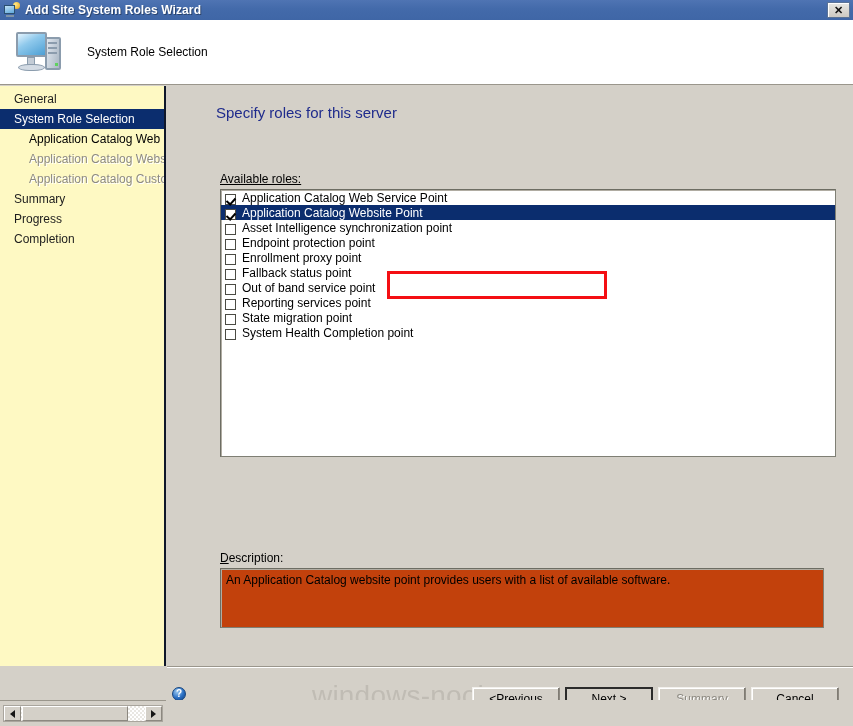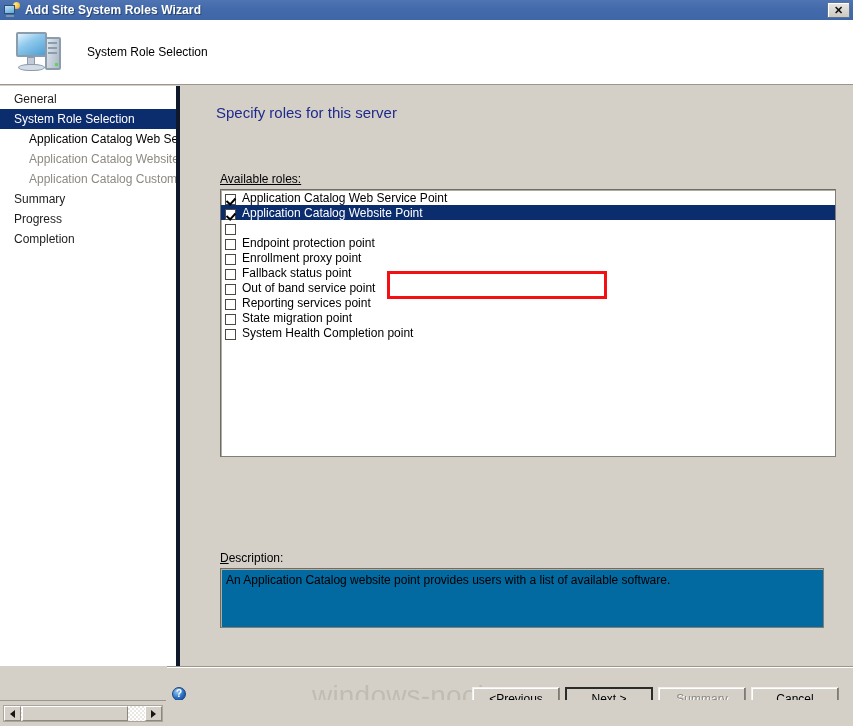--- a/index.html
+++ b/index.html
@@ -145,23 +145,23 @@
   .header-title {
     font-size: 12px;
     color: #000000;
     margin-left: 17px;
   }
 
   
   .sidebar {
     position: absolute;
     left: 0; top: 86px;
-    width: 180px; height: 580px;
-    background: #ffffff;
-    border-right: 4px solid #0f172a;
+    width: 166px; height: 580px;
+    background: #fef9c3;
+    border-right: 2px solid #0f172a;
     box-sizing: border-box;
     overflow: hidden;
   }
   .nav-item {
     height: 20px;
     line-height: 20px;
     padding-left: 14px;
     font-size: 12px;
     color: #1d1d1d;
     white-space: nowrap;
@@ -250,21 +250,21 @@
     width: 4px; height: 7px;
     border: solid #000000;
     border-width: 0 2px 2px 0;
     transform: rotate(42deg);
   }
 
   .descbox {
     position: absolute;
     left: 21px; top: 482px;
     width: 604px; height: 60px;
-    background: #0369a1;
+    background: #c2410c;
     border: 1px solid #7f7f74;
     border-top-color: #6d6d63;
     border-left-color: #6d6d63;
     box-shadow: inset 1px 1px 0 #b0aca2;
     box-sizing: border-box;
     padding: 4px 5px;
     font-size: 12px;
     color: #000000;
     overflow: hidden;
   }
@@ -477,20 +477,21 @@
       <div class="role-row">
         <span class="cbox checked"></span>
         <span>Application Catalog Web Service Point</span>
       </div>
       <div class="role-row selected">
         <span class="cbox checked"></span>
         <span>Application Catalog Website Point</span>
       </div>
       <div class="role-row">
         <span class="cbox"></span>
+        <span>Asset Intelligence synchronization point</span>
       </div>
       <div class="role-row">
         <span class="cbox"></span>
         <span>Endpoint protection point</span>
       </div>
       <div class="role-row">
         <span class="cbox"></span>
         <span>Enrollment proxy point</span>
       </div>
       <div class="role-row">

